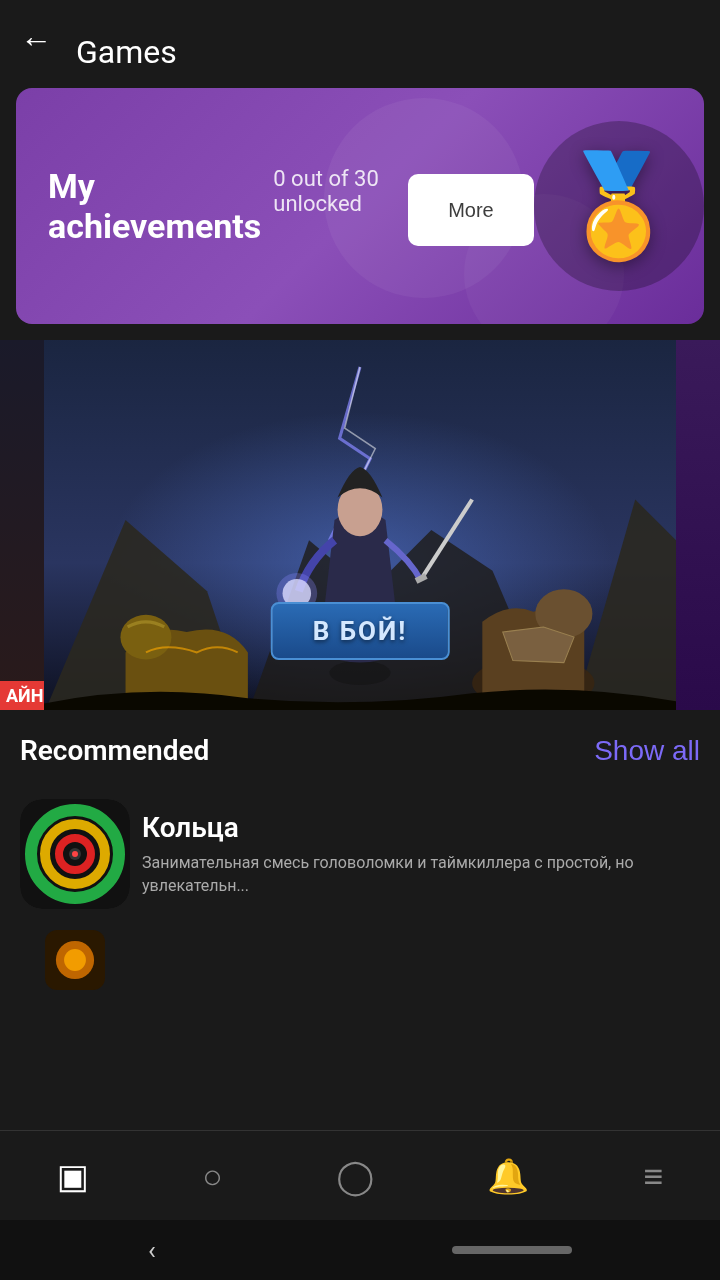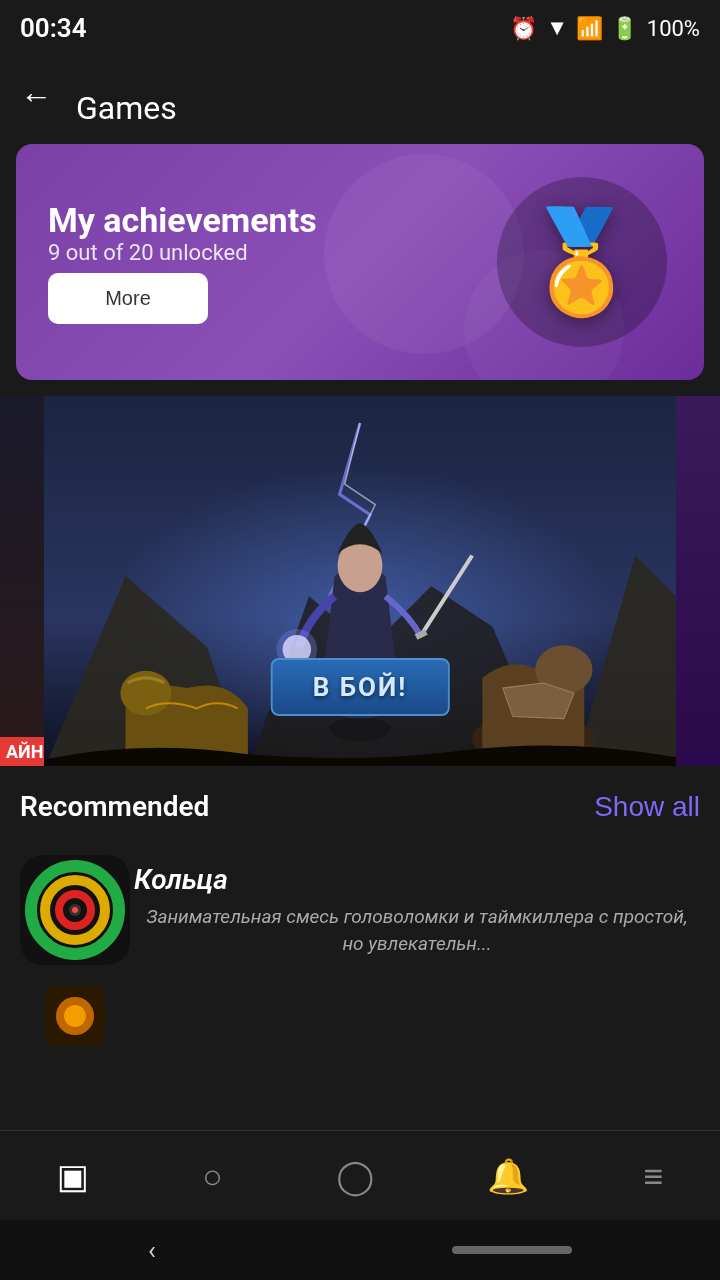--- a/index.html
+++ b/index.html
@@ -93,21 +93,21 @@
       position: absolute;
       right: 80px;
       bottom: -30px;
       width: 160px;
       height: 160px;
       border-radius: 50%;
       background: rgba(255,255,255,0.04);
     }
     .achievements-left {
       display: flex;
-      flex-direction: column;
+      gap: 12px;
     }
     .achievements-title {
       font-size: 34px;
       font-weight: 700;
       color: #fff;
     }
     .achievements-subtitle {
       font-size: 22px;
       color: rgba(255,255,255,0.85);
     }
@@ -241,22 +241,21 @@
       cursor: pointer;
       background: none;
       border: none;
     }
 
     
     .app-item {
       display: flex;
       align-items: center;
       padding: 16px 20px;
-      gap: 4px;
-      font-style: italic;
+      gap: 12px;
     }
     .app-icon {
       width: 110px;
       height: 110px;
       border-radius: 22px;
       overflow: hidden;
       flex-shrink: 0;
       background: #222;
       display: flex;
       align-items: center;
@@ -265,24 +264,23 @@
     .app-info {
       flex: 1;
     }
     .app-name {
       font-size: 28px;
       font-weight: 600;
       color: #fff;
       margin-bottom: 8px;
     }
     .app-desc {
-      font-size: 19px;
+      font-size: 16px;
       color: #aaa;
       line-height: 1.4;
-      text-align: center;
     }
 
     
     .app-item-partial {
       display: flex;
       align-items: center;
       padding: 16px 20px;
       gap: 20px;
       height: 70px;
       overflow: hidden;
@@ -348,40 +346,30 @@
     
     .scroll-content {
       padding-bottom: 160px;
     }
   </style>
 </head>
 <body>
 
 <div class="scroll-content">
 
-  <div class="status-bar">
-    <span class="status-time">00:34</span>
-    <div class="status-icons">
-      <span class="status-icon">⏰</span>
-      <span class="status-icon">▼</span>
-      <span class="status-icon">📶</span>
-      <span class="status-icon">🔋</span>
-      <span class="status-battery">100%</span>
-    </div>
-  </div>
 
   <div class="header">
     <span class="back-btn">←</span>
     <span class="header-title">Games</span>
   </div>
 
   <div class="achievements-card">
     <div class="achievements-left">
       <div class="achievements-title">My achievements</div>
-      <div class="achievements-subtitle">9 out of 20 unlocked</div>
+      <div class="achievements-subtitle">0 out of 30 unlocked</div>
       <button class="more-btn">More</button>
     </div>
     <div class="achievements-right">
       <div class="achievement-circle">
         <span class="medal-emoji">🏅</span>
       </div>
     </div>
   </div>
 
   <div class="banner-section">

